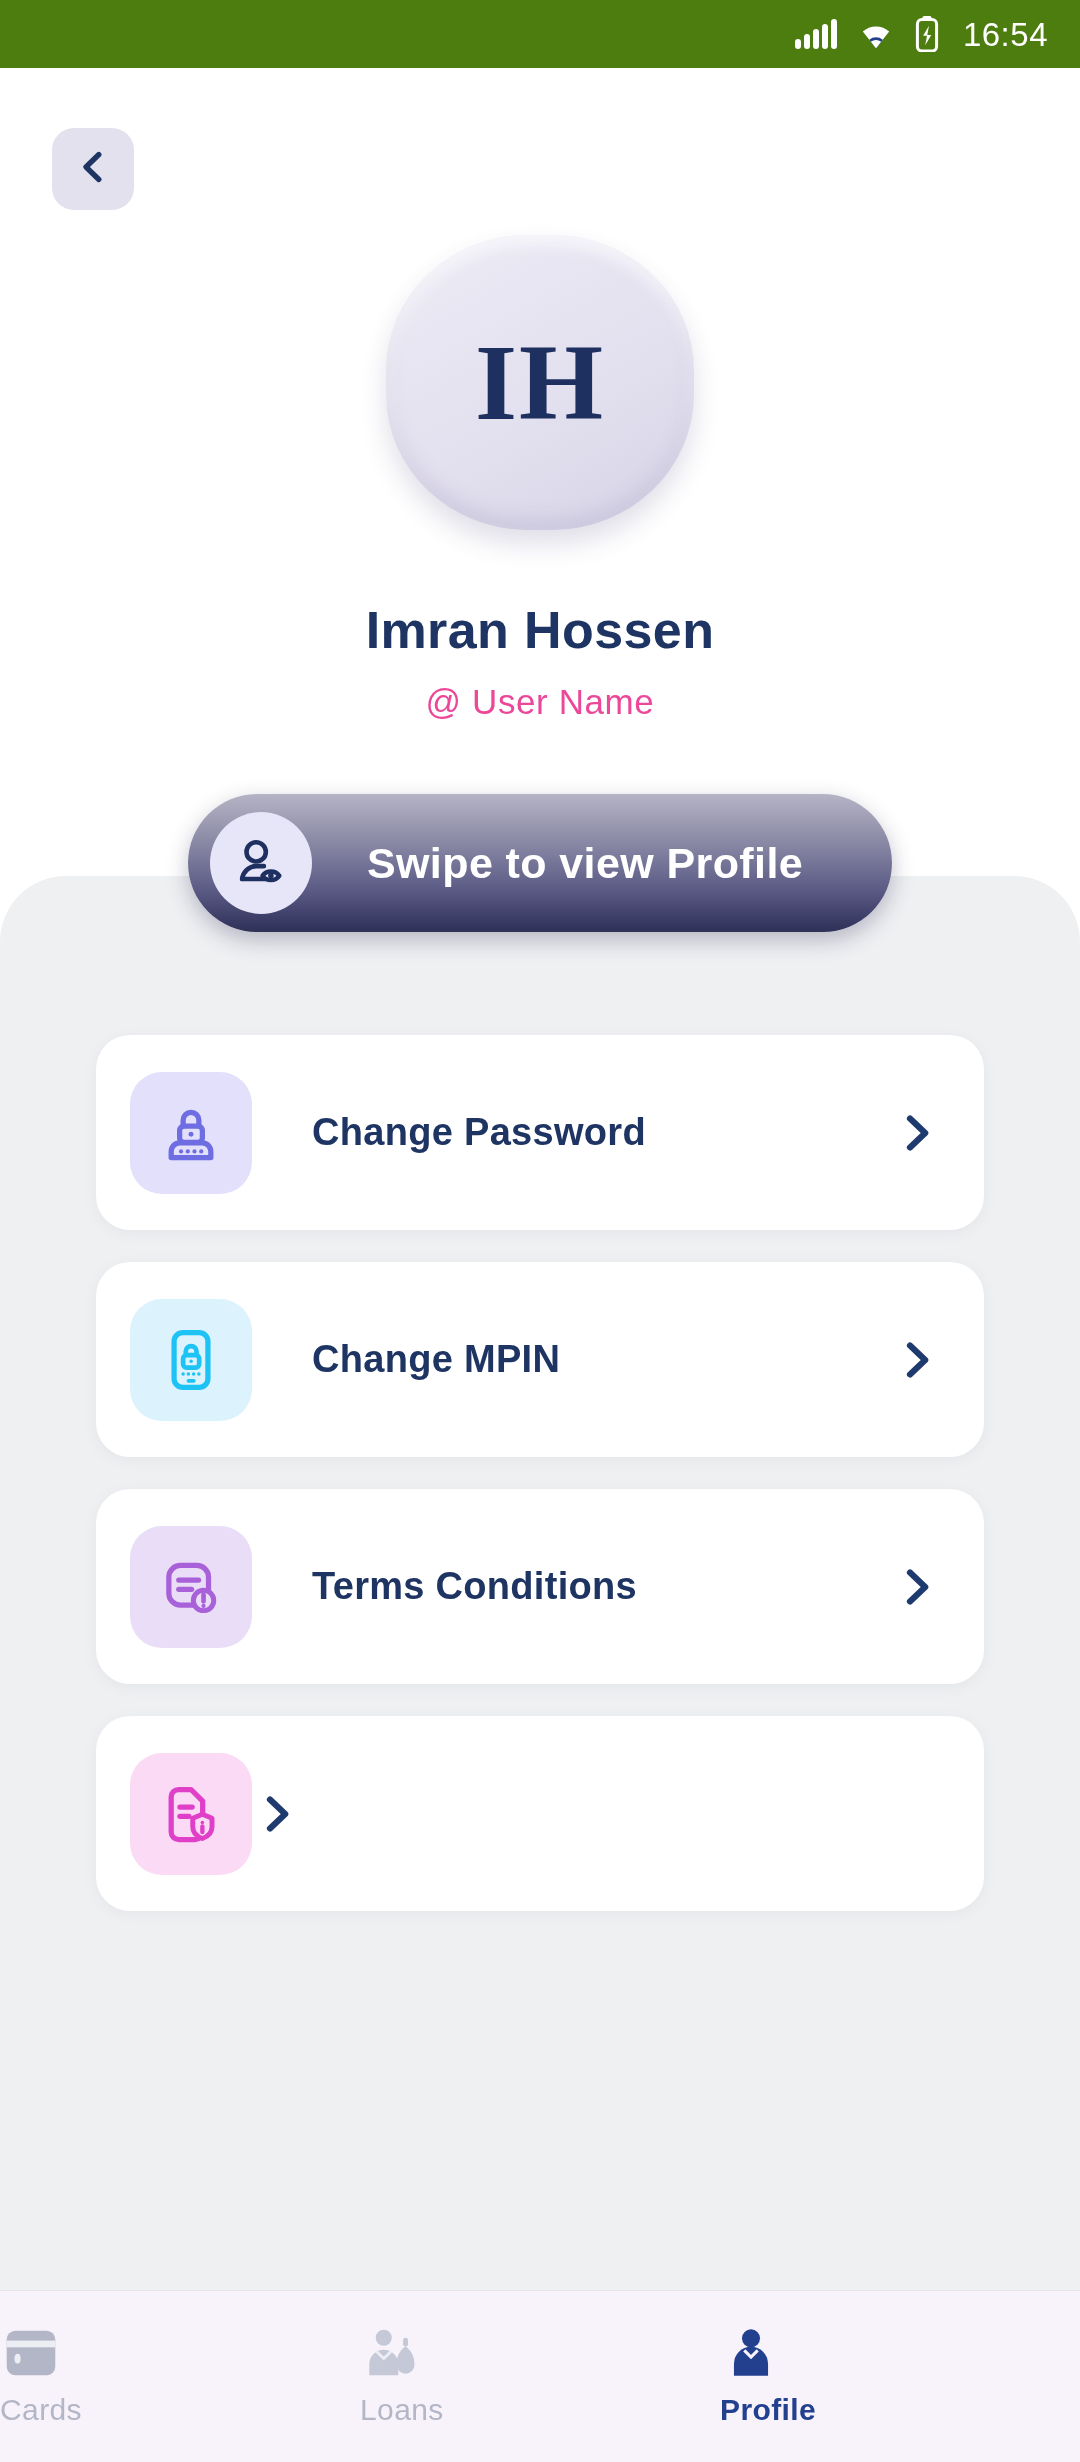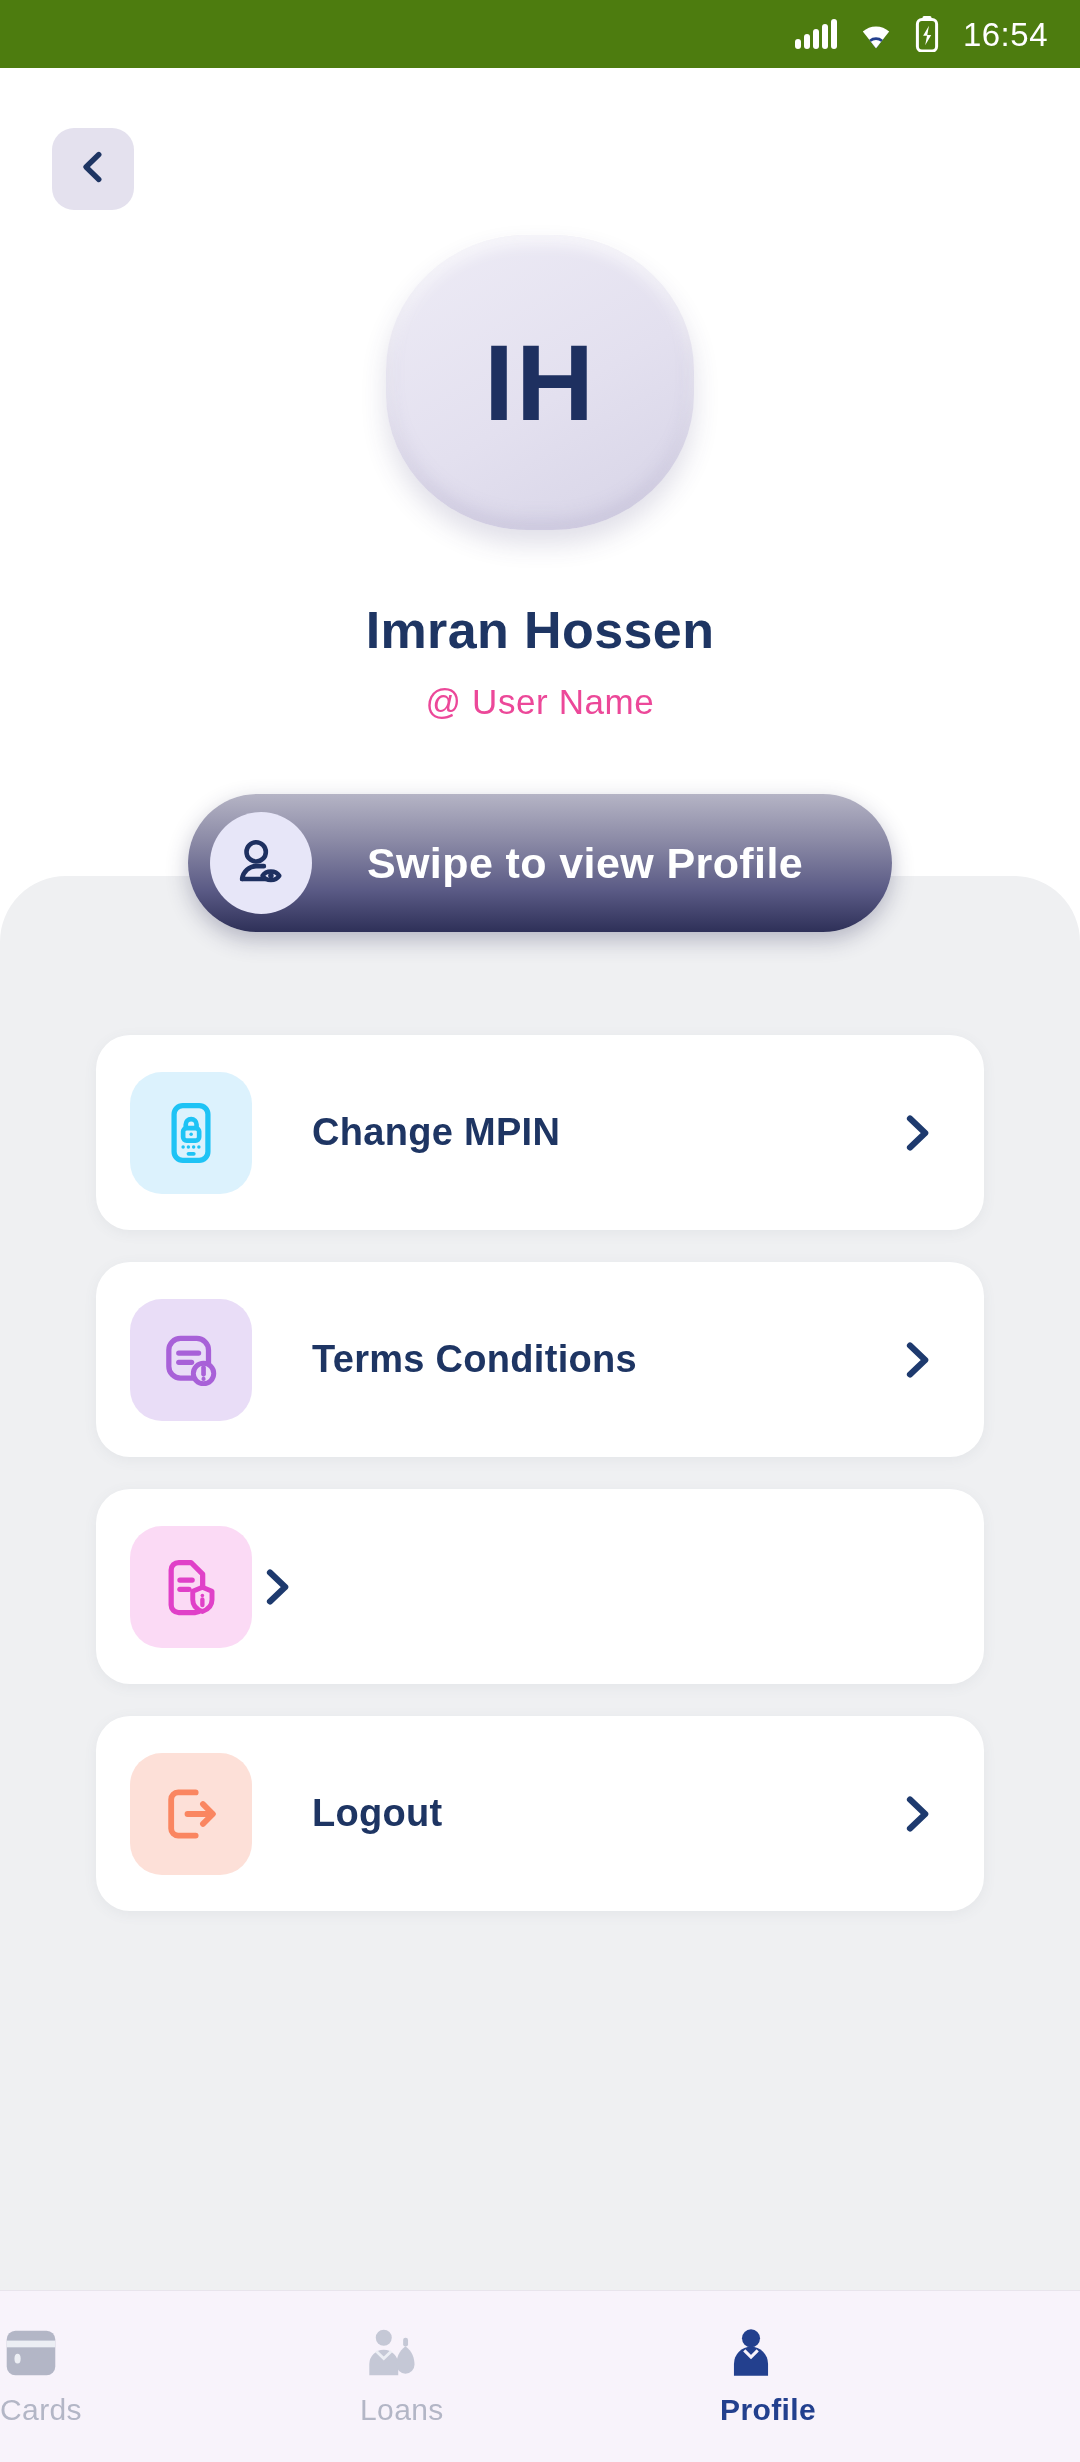--- a/index.html
+++ b/index.html
@@ -62,21 +62,21 @@
     box-shadow: 0 14px 26px rgba(60,55,110,0.16),
                 inset 0 -10px 18px rgba(150,145,185,0.25),
                 inset 0 8px 16px rgba(255,255,255,0.8);
   }
   .avatar-initials {
     color:#1e3060;
     font-size:108px;
     font-weight:bold;
     letter-spacing:2px;
     line-height:1;
-    font-family:Liberation Sans, sans-serif;
+    font-family:Liberation Serif, serif;
     text-align:center;
   }
 
   
   .profile-name {
     position:absolute; left:0; top:600px; width:1080px;
     text-align:center;
     color:#1e3563; font-size:52px; font-weight:bold;
     letter-spacing:0.4px;
   }
@@ -231,20 +231,40 @@
         <path d="M4.2 18.6 h9.6" fill="none" stroke="#1e3060" stroke-width="1.9" stroke-linecap="round"></path>
         <path d="M12.6 17.3 c1.6-2.4 5.4-2.4 7 0 c-1.6 2.4-5.4 2.4-7 0 Z" fill="none" stroke="#1e3060" stroke-width="1.8" stroke-linejoin="round"></path>
         <circle cx="16.1" cy="17.3" r="1.15" fill="#1e3060"></circle>
       </svg>
     </div>
     <div class="swipe-label">Swipe to view Profile</div>
   </div>
 
   <div class="menu">
 
+    <div class="menu-card">
+      <div class="menu-icon-tile" style="background:#e2e0fb">
+        <svg width="70" height="70" viewBox="0 0 24 24">
+          <path d="M9.3 9.6 V7.6 a2.7 2.7 0 0 1 5.4 0 v2" fill="none" stroke="#6e6de2" stroke-width="1.8" stroke-linecap="round"></path>
+          <rect x="8.1" y="9.6" width="7.8" height="5.6" rx="1.5" fill="none" stroke="#6e6de2" stroke-width="1.8"></rect>
+          <circle cx="12" cy="12.4" r="0.85" fill="#6e6de2"></circle>
+          <path d="M5.2 20.4 v-2 a3 3 0 0 1 3-3 h7.6 a3 3 0 0 1 3 3 v2 Z" fill="none" stroke="#6e6de2" stroke-width="1.8" stroke-linejoin="round"></path>
+          <circle cx="8.6" cy="18.3" r="0.72" fill="#6e6de2"></circle>
+          <circle cx="10.9" cy="18.3" r="0.72" fill="#6e6de2"></circle>
+          <circle cx="13.2" cy="18.3" r="0.72" fill="#6e6de2"></circle>
+          <circle cx="15.5" cy="18.3" r="0.72" fill="#6e6de2"></circle>
+        </svg>
+      </div>
+      <div class="menu-label">Change Password</div>
+      <div class="menu-chevron">
+        <svg width="48" height="48" viewBox="0 0 24 24">
+          <path d="M9 4.8 L16.6 12 L9 19.2" fill="none" stroke="#1e3a6e" stroke-width="3.1" stroke-linecap="round" stroke-linejoin="round"></path>
+        </svg>
+      </div>
+    </div>
 
     <div class="menu-card">
       <div class="menu-icon-tile" style="background:#dcf2fd">
         <svg width="70" height="70" viewBox="0 0 24 24">
           <rect x="6.2" y="2.6" width="11.6" height="18.8" rx="3" fill="none" stroke="#1ec3f5" stroke-width="1.8"></rect>
           <path d="M10.2 10.3 V9.1 a1.85 1.85 0 0 1 3.7 0 v1.2" fill="none" stroke="#1ec3f5" stroke-width="1.6" stroke-linecap="round"></path>
           <rect x="9.3" y="10.3" width="5.5" height="4.3" rx="1.2" fill="none" stroke="#1ec3f5" stroke-width="1.6"></rect>
           <circle cx="12.05" cy="12.4" r="0.6" fill="#1ec3f5"></circle>
           <circle cx="9.3" cy="16.8" r="0.6" fill="#1ec3f5"></circle>
           <circle cx="11.1" cy="16.8" r="0.6" fill="#1ec3f5"></circle>
@@ -293,35 +313,20 @@
           <path d="M15.9 16.3 V18.2" stroke="#e040c8" stroke-width="1.5" stroke-linecap="round"></path>
         </svg>
       </div>
       <div class="menu-chevron">
         <svg width="48" height="48" viewBox="0 0 24 24">
           <path d="M9 4.8 L16.6 12 L9 19.2" fill="none" stroke="#1e3a6e" stroke-width="3.1" stroke-linecap="round" stroke-linejoin="round"></path>
         </svg>
       </div>
     </div>
 
-    <div class="menu-card">
-      <div class="menu-icon-tile" style="background:#fde0d8">
-        <svg width="70" height="70" viewBox="0 0 24 24">
-          <path d="M13.6 4.6 H7.6 a2.4 2.4 0 0 0 -2.4 2.4 v10 a2.4 2.4 0 0 0 2.4 2.4 h6" fill="none" stroke="#fa8661" stroke-width="2" stroke-linecap="round"></path>
-          <path d="M10.8 12 H19.2" fill="none" stroke="#fa8661" stroke-width="2" stroke-linecap="round"></path>
-          <path d="M16.1 8.6 L19.5 12 L16.1 15.4" fill="none" stroke="#fa8661" stroke-width="2" stroke-linecap="round" stroke-linejoin="round"></path>
-        </svg>
-      </div>
-      <div class="menu-label">Logout</div>
-      <div class="menu-chevron">
-        <svg width="48" height="48" viewBox="0 0 24 24">
-          <path d="M9 4.8 L16.6 12 L9 19.2" fill="none" stroke="#1e3a6e" stroke-width="3.1" stroke-linecap="round" stroke-linejoin="round"></path>
-        </svg>
-      </div>
-    </div>
 
   </div>
 
   <div class="bottom-nav">
 
     <div class="nav-item inactive">
       <span>
         <svg width="62" height="52" viewBox="0 0 24 20">
           <rect x="2.6" y="1.4" width="18.8" height="17.2" rx="3.4" fill="#b3b6c6"></rect>
           <rect x="2.6" y="5.2" width="18.8" height="2.6" fill="#eceef4"></rect>

